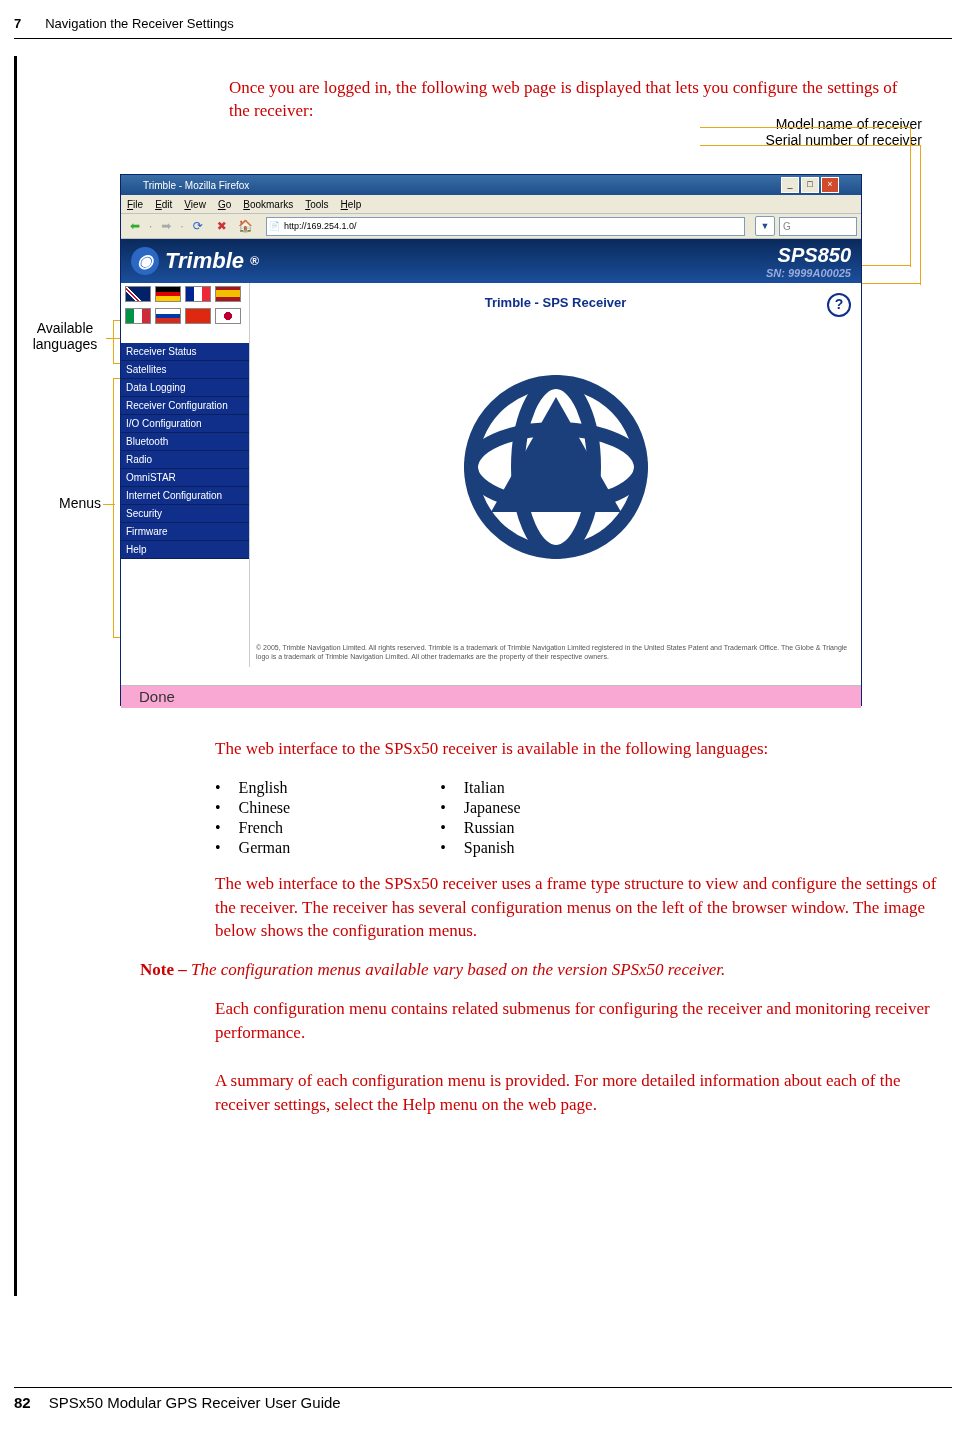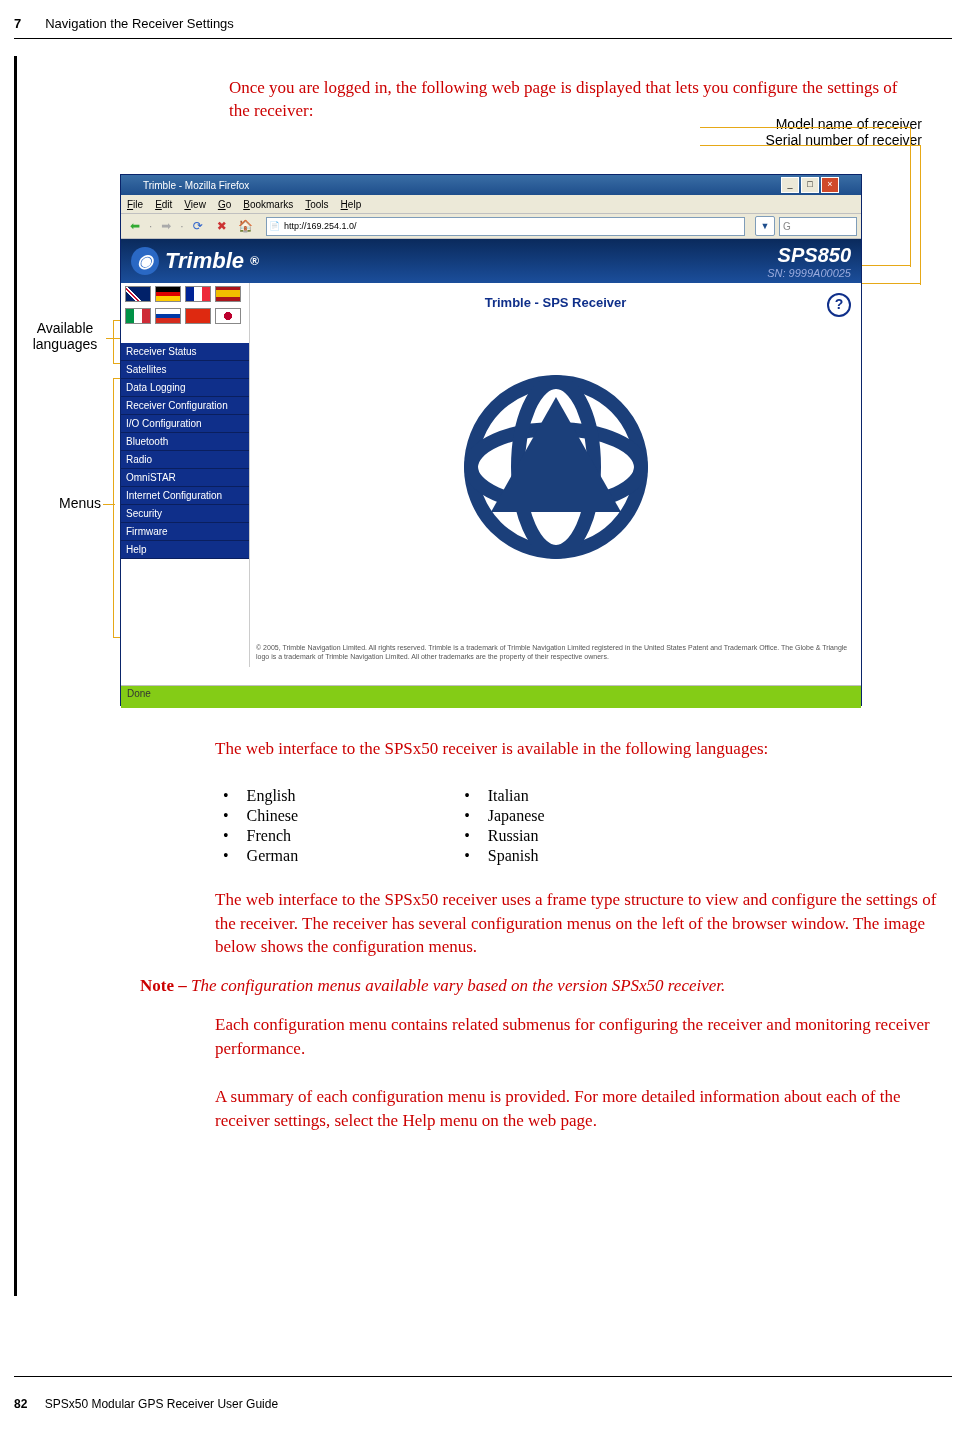--- a/index.html
+++ b/index.html
@@ -192,21 +192,21 @@
     width: 28px; height: 28px; border-radius: 50%;
     background: #2a68c4;
     display:flex;align-items:center;justify-content:center;
     font-size:18px;color:#fff;
   }
   .sps-text { text-align: right; }
   .sps-text .model {
     color: #fff; font-family: Arial; font-size: 20px; font-weight: bold; font-style: italic;
   }
   .sps-text .sn {
-    color: #9ad; font-family: Arial; font-size: 11px; font-weight: normal; font-style: italic;
+    color: #9ad; font-family: Arial; font-size: 11px; font-weight: bold; font-style: italic;
   }
   .page-body {
     display: flex;
     height: 384px;
   }
   .left-col {
     width: 128px;
     background: #fff;
   }
   .flag-row {
@@ -259,24 +259,24 @@
     bottom: 6px;
     left: 6px;
     right: 6px;
     font-size: 7px;
     color: #555;
     font-family: Arial;
     line-height: 1.2;
   }
   .statusbar {
     height: 18px;
-    background: #84cc16;
+    background: #f9a8d4;
     border-top: 1px solid #c0c0c0;
-    font-size: 10px;
-    padding: 2px 6px;
+    font-size: 15px;
+    padding: 2px 18px;
     color: #333;
   }
 
   .lower-block {
     position: absolute;
     top: 720px;
     left: 0;
     right: 0;
   }
   .plain-red {
@@ -286,21 +286,21 @@
     margin-left: 215px;
     margin-right: 30px;
   }
   .lang-table {
     margin-left: 215px;
     margin-top: 8px;
     margin-bottom: 8px;
     display: flex;
     gap: 150px;
   }
-  .lang-col { list-style: none; padding: 0; margin: 8px; }
+  .lang-col { list-style: none; padding: 0; margin: 0; }
   .lang-col li {
     font-size: 16px;
     color: #000;
     padding: 1px 0;
   }
   .lang-col li::before {
     content: "•";
     margin-right: 18px;
   }
   .note-line {
@@ -316,23 +316,23 @@
     font-weight: bold;
     font-style: normal;
   }
 
   .footer {
     position: absolute;
     bottom: 20px;
     left: 14px;
     right: 20px;
     border-top: 1px solid #000;
-    padding-top: 20px;
+    padding-top: 6px;
     font-family: Arial, sans-serif;
-    font-size: 12px;
+    font-size: 15px;
   }
   .footer .pg { font-weight: bold; margin-right: 14px; }
 
   
   .cl-line {
     position: absolute;
     background: #e6a817;
   }
 </style>
 </head>

